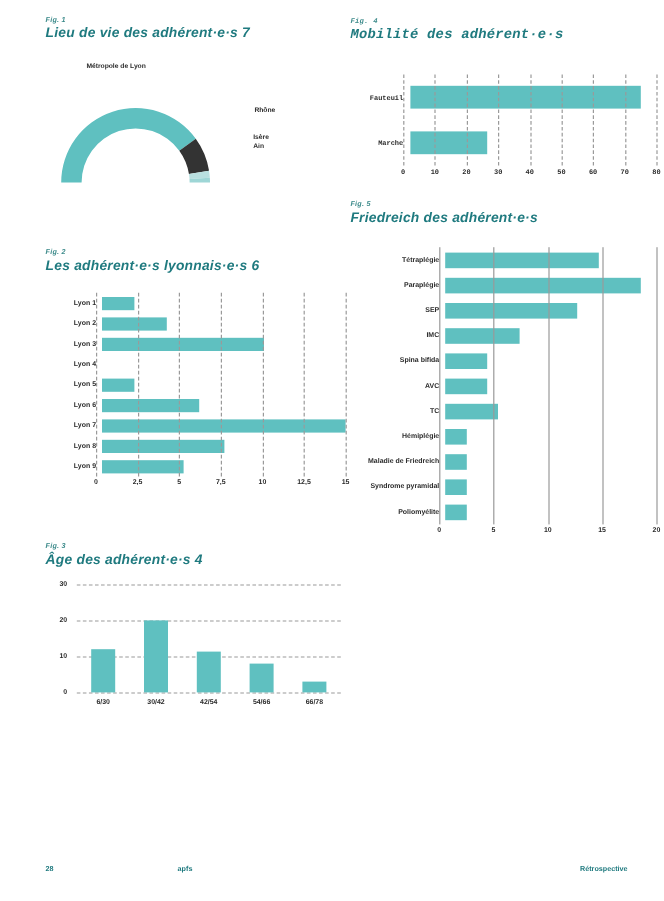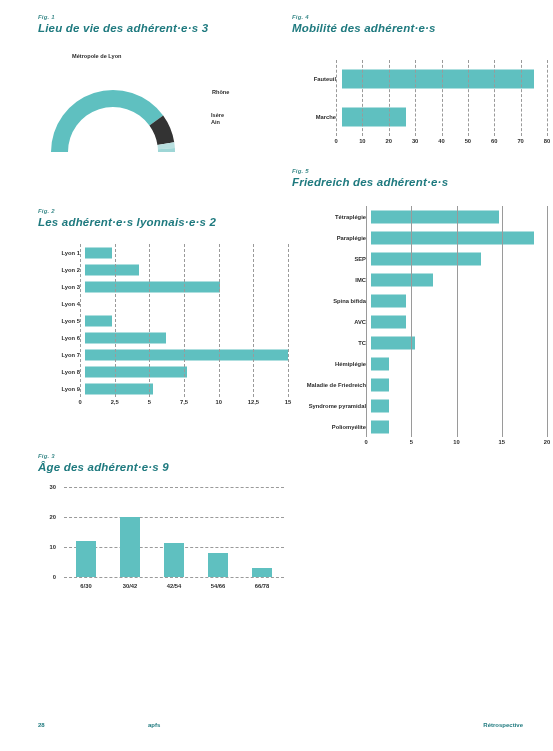--- a/index.html
+++ b/index.html
@@ -181,21 +181,21 @@
   .vbar-xlabel {
     width: 10%;
     text-align: center;
     font-size: 5.8px;
     font-weight: bold;
     color: #2b2b2b;
     white-space: nowrap;
   }
 
   
-  #fig4 { left: 292px; top: 14px; width: 255px; height: 150px; }
+  #fig4 { left: 292px; top: 14px; width: 255px; height: 150px; font-family: Liberation Mono, monospace; }
   #fig4 .chart-body { margin-top: 26px; position: relative; }
   #fig4 .hbar-cat { width: 44px; padding-right: 6px; }
   #fig4 .hbar-row { height: 38px; }
   #fig4 .hbar-fill { height: 19px; }
 
   
   #fig5 { left: 292px; top: 168px; width: 255px; height: 300px; }
   #fig5 .chart-body { margin-top: 18px; position: relative; }
   #fig5 .hbar-cat { width: 74px; padding-right: 5px; }
   #fig5 .hbar-row { height: 21px; }
@@ -220,21 +220,21 @@
   #footer-center { left: 110px; }
   #footer-right { right: 0; }
 </style>
 </head>
 <body>
 
 <div class="page">
 
   <div class="fig" id="fig1">
     <div class="fig-num">Fig. 1</div>
-    <div class="fig-title">Lieu de vie des adhérent·e·s 3</div>
+    <div class="fig-title">Lieu de vie des adhérent·e·s 7</div>
     <div class="donut-wrap">
       <svg class="donut-svg" width="250" height="110" viewBox="0 0 250 110">
         <g id="donut-segments">
             <path d="M 13 102.00000000000001 A 62 62 0 0 1 125.15905365124674 65.55731435786666
                L 111.40576474687262 75.5496636468387 A 45 45 0 0 0 30 102 Z" fill="#5fc0c0"></path>
             <path d="M 125.15905365124674 65.55731435786666 A 62 62 0 0 1 136.23667711689853 92.30106316750567
                L 119.4459753267812 94.9604490731896 A 45 45 0 0 0 111.40576474687262 75.5496636468387 Z" fill="#333333"></path>
             <path d="M 136.23667711689853 92.30106316750567 A 62 62 0 0 1 136.87765716255285 98.10698778918258
                L 119.91120277927223 99.1744266211809 A 45 45 0 0 0 119.4459753267812 94.9604490731896 Z" fill="#b9e0e0"></path>
             <path d="M 136.87765716255285 98.10698778918258 A 62 62 0 0 1 137 101.99999999999999
@@ -243,21 +243,21 @@
       </svg>
       <span class="donut-label" id="lbl-metropole">Métropole de Lyon</span>
       <span class="donut-label" id="lbl-rhone">Rhône</span>
       <span class="donut-label" id="lbl-isere">Isère</span>
       <span class="donut-label" id="lbl-ain">Ain</span>
     </div>
   </div>
 
   <div class="fig" id="fig2">
     <div class="fig-num">Fig. 2</div>
-    <div class="fig-title">Les adhérent·e·s lyonnais·e·s 2</div>
+    <div class="fig-title">Les adhérent·e·s lyonnais·e·s 6</div>
     <div class="chart-body hbar-chart" id="fig2-body">
         <div style="position: relative;">
           <div class="hbar-row" style="height: 17px;">
             <div class="hbar-cat" style="width: 42px;">Lyon 1</div>
             <div class="hbar-plot">
               <div class="hbar-fill" style="height: 11px; background: rgb(95, 192, 192); width: 13.3333%;"></div>
             </div>
           </div>
           <div class="hbar-row" style="height: 17px;">
             <div class="hbar-cat" style="width: 42px;">Lyon 2</div>
@@ -324,21 +324,21 @@
           <span class="axis-tick" style="left: 50%;">7,5</span>
           <span class="axis-tick" style="left: 66.6667%;">10</span>
           <span class="axis-tick" style="left: 83.3333%;">12,5</span>
           <span class="axis-tick" style="left: 100%;">15</span>
         </div>
       </div>
   </div>
 
   <div class="fig" id="fig3">
     <div class="fig-num">Fig. 3</div>
-    <div class="fig-title">Âge des adhérent·e·s 9</div>
+    <div class="fig-title">Âge des adhérent·e·s 4</div>
     <div class="vbar-area" id="fig3-body">
         <div class="vbar-ylabels">
           <span class="vbar-ylabel" style="top: 100%;">0</span>
           <span class="vbar-ylabel" style="top: 66.6667%;">10</span>
           <span class="vbar-ylabel" style="top: 33.3333%;">20</span>
           <span class="vbar-ylabel" style="top: 0%;">30</span>
         </div>
         <div class="vbar-plot">
           <div class="hgrid" style="top: 100%;"></div>
           <div class="hgrid" style="top: 66.6667%;"></div>

